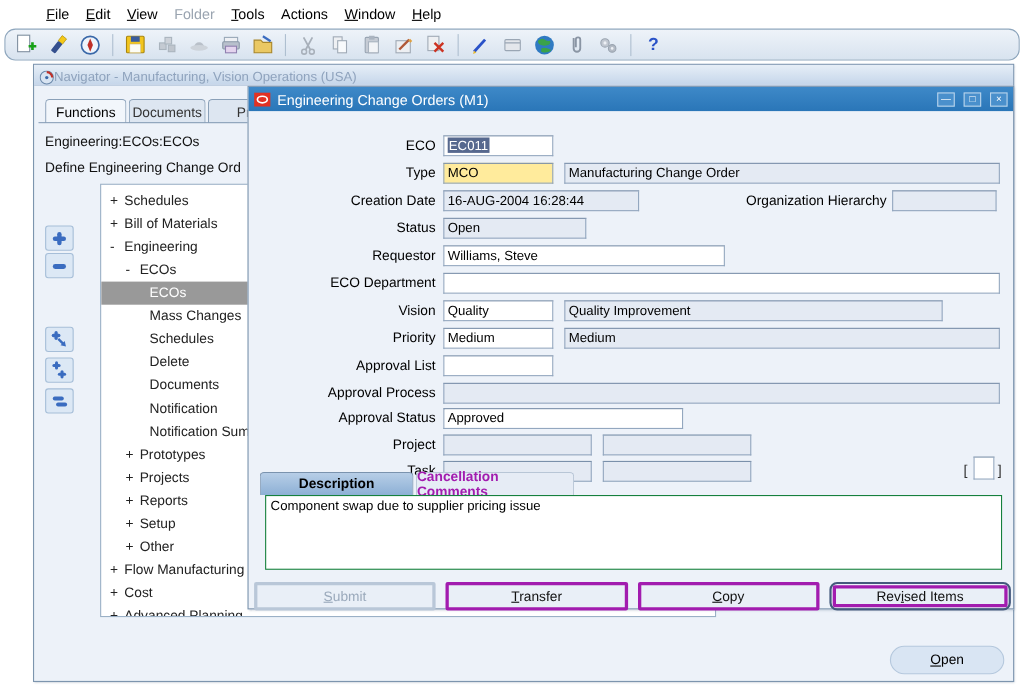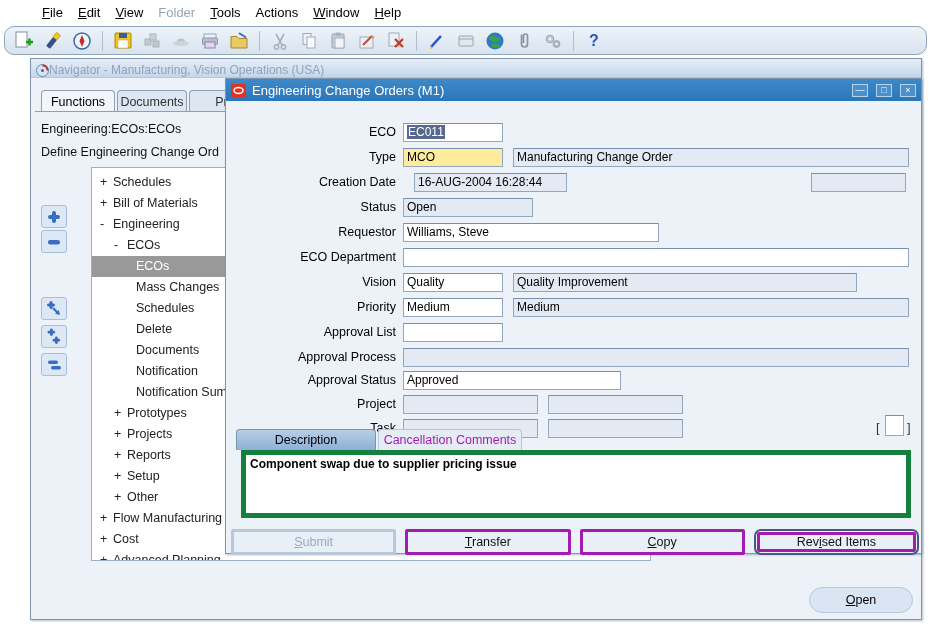--- a/index.html
+++ b/index.html
@@ -54,25 +54,25 @@
   .wc{width:16px;height:13px;background:#4a90cc;border:1px solid #b8d4ec;color:#fff;font-size:9px;
       line-height:11px;text-align:center;margin-left:2px;box-sizing:border-box;}
   .eco-body{position:relative;width:100%;height:452px;}
   .flabel{position:absolute;left:0;width:170px;text-align:right;font-size:12.5px;line-height:19px;color:#000;white-space:nowrap;}
   .fld{position:absolute;height:19px;box-sizing:border-box;border:1px solid #93a7bf;border-top-color:#7a90aa;
        background:#fff;font-size:12px;line-height:17px;padding:0 3px;white-space:nowrap;overflow:hidden;color:#000;}
   .fld.gray{background:#e4eaf3;}
   .fld.yel{background:#ffeb9c;}
   .selspan{background:#56688e;color:#fff;padding:0 1px;}
   .etab{position:absolute;height:21px;box-sizing:border-box;border:1px solid #7a93ae;border-bottom:none;
-        border-radius:4px 4px 0 0;font-size:12.5px;display:flex;align-items:center;justify-content:center;}
+        border-radius:4px 4px 0 0;font-size:12.5px;display:flex;align-items:center;justify-content:center;font-weight:bold;}
   .etab.on{background:linear-gradient(#b7cee7,#8db0d5);color:#000;z-index:2;}
   .etab.off{background:#e6ecf5;color:#a21caf;border-color:#b8c6d6;}
-  .dtext{position:absolute;left:15px;top:349px;width:670px;height:68px;background:#fff;border:5px solid #15803d;
-         font-size:12px;color:#000;padding:2px 4px;box-sizing:border-box;font-weight:bold;}
+  .dtext{position:absolute;left:15px;top:349px;width:670px;height:68px;background:#fff;border:1px solid #15803d;
+         font-size:12px;color:#000;padding:2px 4px;box-sizing:border-box;}
   .btnrow{position:absolute;left:5px;top:428px;width:688px;height:26px;display:flex;gap:9px;align-items:stretch;}
   .ebtn{flex:1;background:#e9eff7;border:3px solid #a21caf;border-radius:2px;font-size:12.5px;color:#111;
         display:flex;align-items:center;justify-content:center;box-sizing:border-box;}
   .ebtn.dis{color:#9aa9bb;border-color:#b9c7d8;}
   .ring{flex:1;border:2px solid #44597c;border-radius:7px;padding:1px;display:flex;box-sizing:border-box;}
   .ring .ebtn{flex:1;}
   .ffb{position:absolute;font-size:13px;color:#333;line-height:19px;}
   .u{text-decoration:underline;}
 </style>
 </head>
@@ -312,21 +312,22 @@
     <div class="eco-body">
 
       <div class="flabel" style="top:22px;">ECO</div>
       <div class="fld" style="left:177px;top:22px;width:100px;"><span class="selspan">EC011</span></div>
 
       <div class="flabel" style="top:47px;">Type</div>
       <div class="fld yel" style="left:177px;top:47px;width:100px;">MCO</div>
       <div class="fld gray" style="left:287px;top:47px;width:396px;">Manufacturing Change Order</div>
 
       <div class="flabel" style="top:72px;">Creation Date</div>
-      <div class="fld gray" style="left:188px;top:72px;width:153px;">16-AUG-2004 16:28:44</div>
+      <div class="fld gray" style="left:177px;top:72px;width:178px;">16-AUG-2004 16:28:44</div>
+      <div class="flabel" style="left:380px;width:200px;top:72px;">Organization Hierarchy</div>
       <div class="fld gray" style="left:585px;top:72px;width:95px;"></div>
 
       <div class="flabel" style="top:97px;">Status</div>
       <div class="fld gray" style="left:177px;top:97px;width:130px;">Open</div>
 
       <div class="flabel" style="top:122px;">Requestor</div>
       <div class="fld" style="left:177px;top:122px;width:256px;">Williams, Steve</div>
 
       <div class="flabel" style="top:147px;">ECO Department</div>
       <div class="fld" style="left:177px;top:147px;width:506px;"></div>

